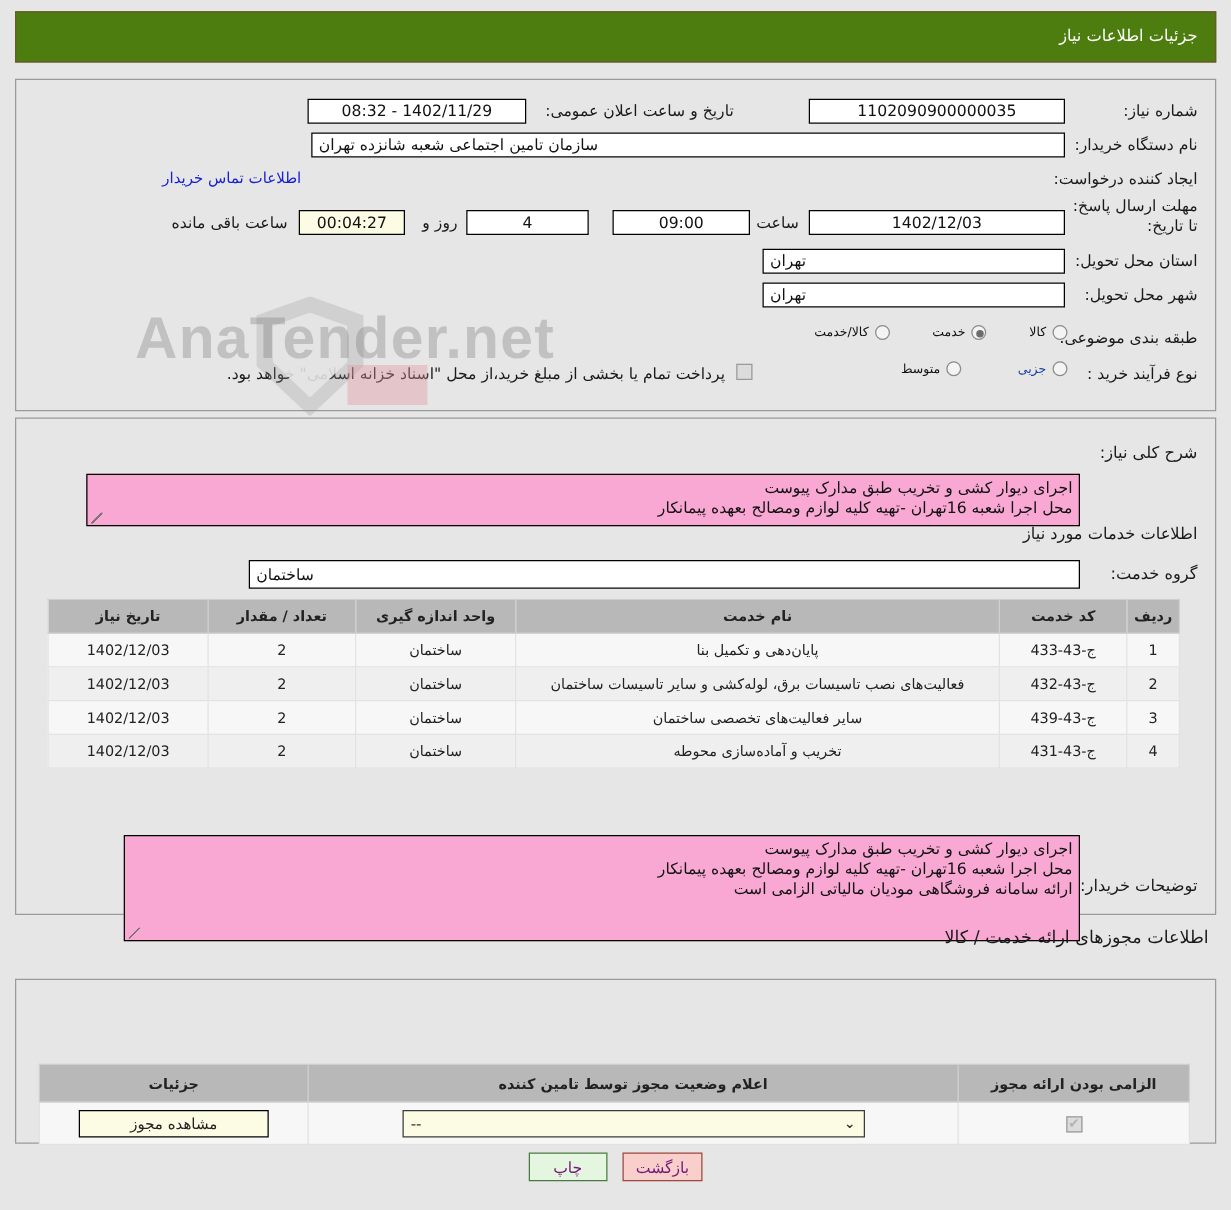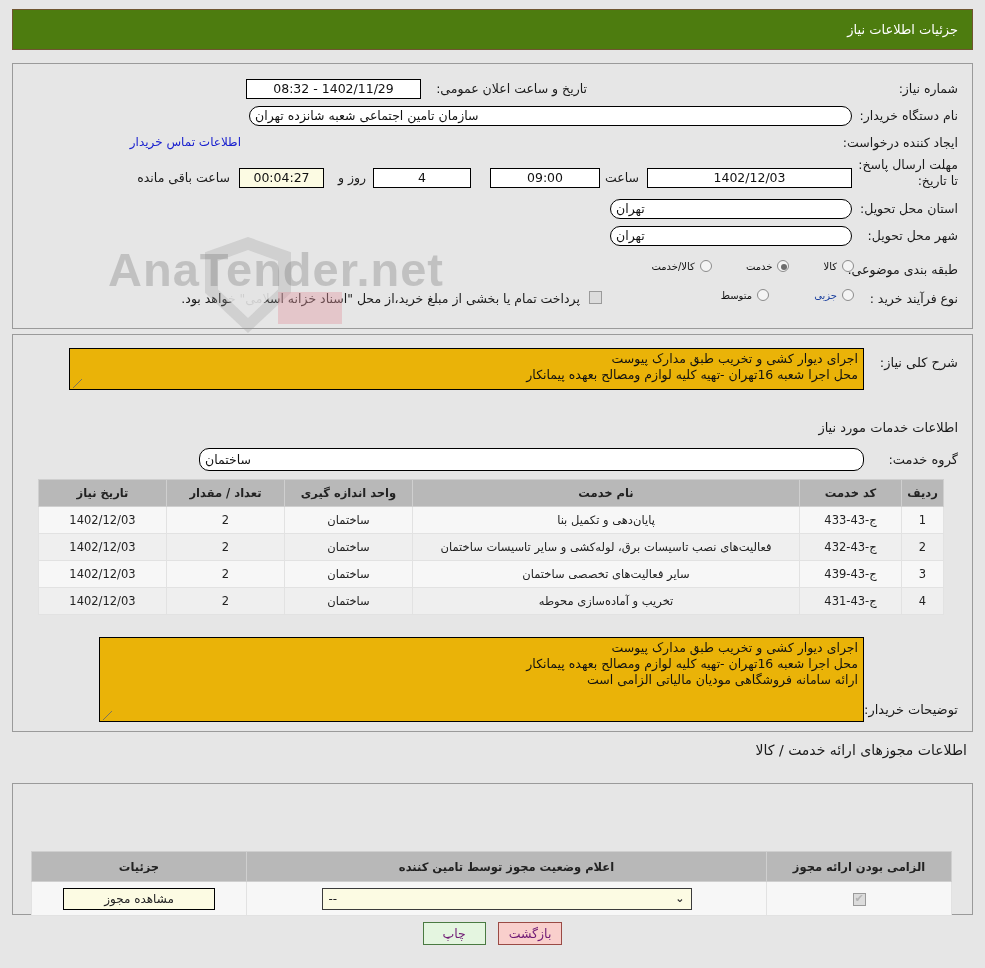--- a/index.html
+++ b/index.html
@@ -67,21 +67,21 @@
   .lbl-bold { font-weight: normal; }
 
   .fld {
     background: #ffffff; border: 1px solid #000000;
     height: 20px; line-height: 18px;
     font-size: 12.5px; color: #111; padding: 0 5px;
     display: flex; align-items: center;
     white-space: nowrap; overflow: hidden;
   }
   .fld.center { justify-content: center; }
-  .fld.right  { justify-content: flex-end; border-radius: 10px; }
+  .fld.right  { justify-content: flex-end; }
   .fld.cream  { background: #fcfbe3; }
 
   .link {
     color: #1a21cf; font-size: 12px; text-decoration: none; cursor: pointer;
     white-space: nowrap;
   }
 
   
   .radio {
     display: inline-block; width: 12px; height: 12px; border-radius: 50%;
@@ -101,23 +101,23 @@
     border: 1px solid #9a9a9a; background: #dcdcdc; position: relative;
     vertical-align: middle;
   }
   .chk.on::after {
     content: "\2714"; position: absolute; left: 1px; top: -2px;
     font-size: 11px; color: #b4b4b4;
   }
 
   
   .tabox {
-    background: #eab308; border: 1px solid #000000;
+    background: #f9a8d4; border: 1px solid #000000;
     font-size: 12.5px; color: #111; padding: 2px 5px;
-    line-height: 16px; position: relative; overflow: hidden;
+    line-height: 16px; position: relative; overflow: hidden; margin-top: 31px;
   }
   .tabox .grip {
     position: absolute; left: 3px; bottom: 1px;
     width: 9px; height: 9px;
     background:
       linear-gradient(135deg, transparent 45%, #6a6a6a 45%, #6a6a6a 55%, transparent 55%);
     opacity: .85;
   }
 
   
@@ -188,20 +188,21 @@
 
   <div class="header-bar">
     <span class="header-title">جزئیات اطلاعات نیاز</span>
   </div>
 
   <div class="panel" id="panel-top">
 
     <div class="row" style="right:14px; top:17px;">
       <span class="lbl">شماره نیاز:</span>
     </div>
+    <div class="fld center" style="position:absolute; right:120px; top:15px; width:205px;">1102090900000035</div>
     <div class="row" style="right:385px; top:17px;">
       <span class="lbl">تاریخ و ساعت اعلان عمومی:</span>
     </div>
     <div class="fld center" style="position:absolute; right:551px; top:15px; width:175px;">1402/11/29 - 08:32</div>
 
     <div class="row" style="right:14px; top:44px;">
       <span class="lbl">نام دستگاه خریدار:</span>
     </div>
     <div class="fld right" style="position:absolute; right:120px; top:42px; width:603px;">سازمان تامین اجتماعی شعبه شانزده تهران</div>
 

